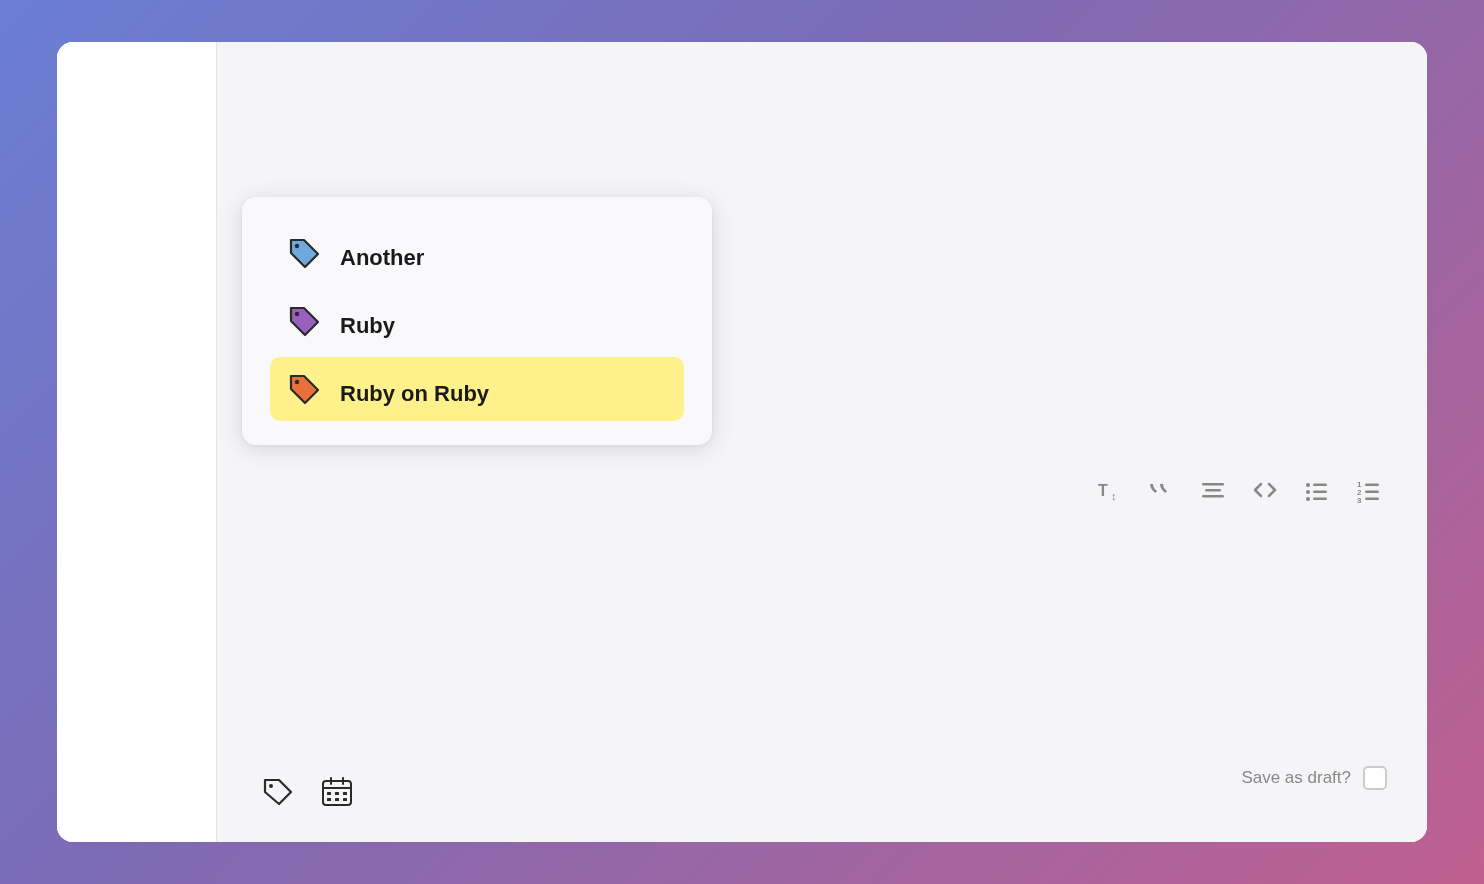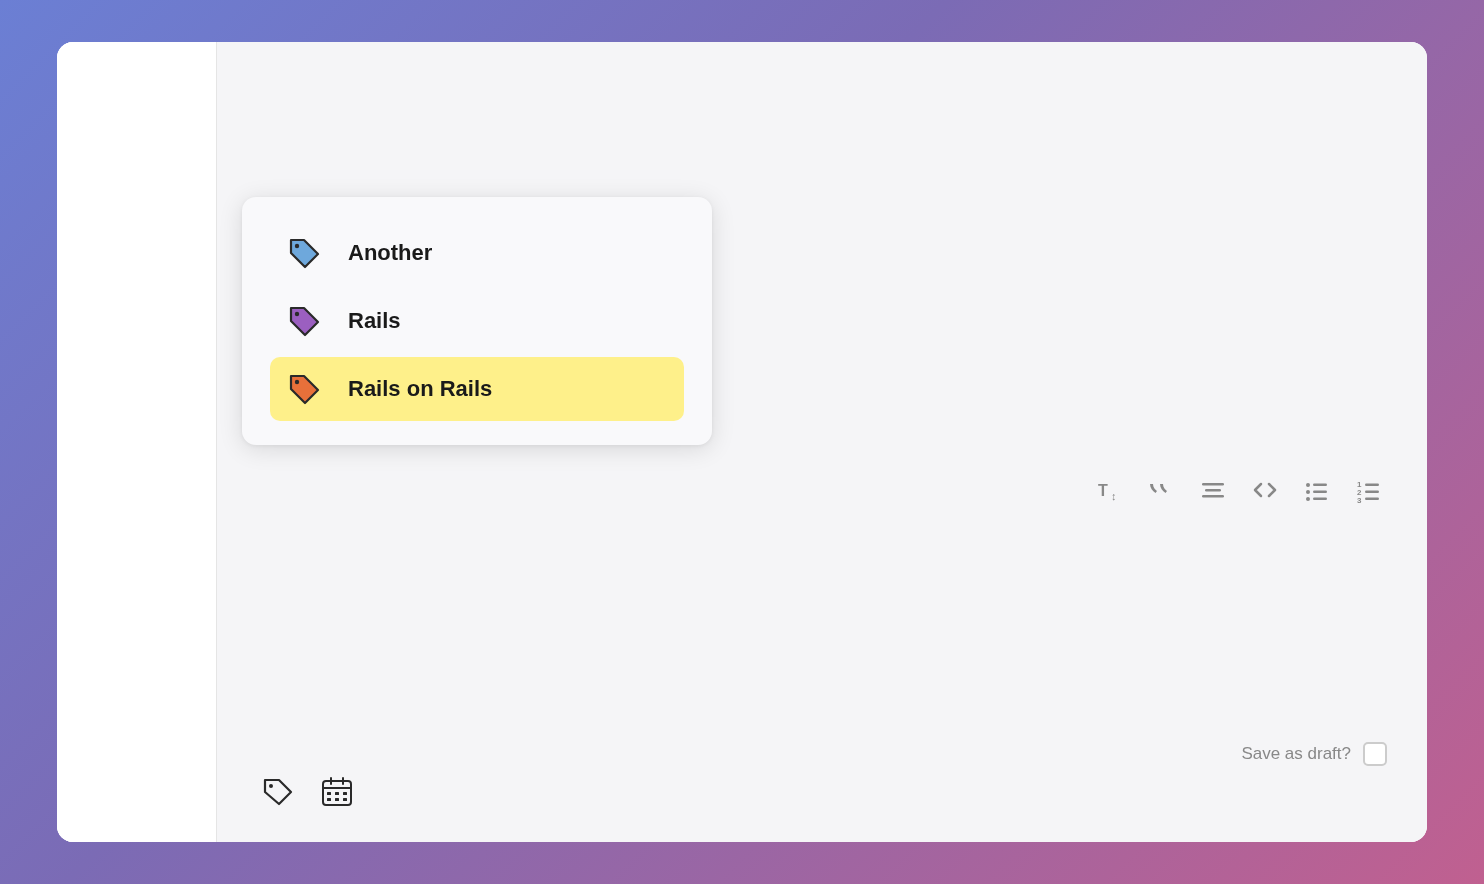--- a/index.html
+++ b/index.html
@@ -53,22 +53,22 @@
       width: 470px;
       background: #f9f9fb;
       border-radius: 14px;
       box-shadow: 0 4px 24px rgba(0,0,0,0.12), 0 1px 4px rgba(0,0,0,0.06);
       padding: 24px 28px;
       z-index: 10;
     }
 
     .tag-item {
       display: flex;
-      align-items: center;
-      gap: 26px;
+      align-items: flex-end;
+      gap: 18px;
       padding: 14px 16px;
       border-radius: 10px;
       margin-bottom: 4px;
       cursor: pointer;
     }
 
     .tag-item:last-child {
       margin-bottom: 0;
     }
 
@@ -138,21 +138,21 @@
       align-items: center;
       justify-content: center;
       width: 36px;
       height: 36px;
     }
 
     
     .save-draft-area {
       position: absolute;
       right: 40px;
-      bottom: 46px;
+      bottom: 22px;
       display: flex;
       align-items: center;
       gap: 12px;
     }
 
     .save-draft-label {
       font-size: 17px;
       color: #888;
     }
 
@@ -184,29 +184,29 @@
         </svg>
         <span class="tag-label">Another</span>
       </div>
 
 
       <div class="tag-item">
         <svg class="tag-icon" viewBox="0 0 36 36" fill="none" xmlns="http://www.w3.org/2000/svg">
           <path d="M5 5h13l14 14-13 13L5 18V5z" fill="#9b5fc0" stroke="#2a2a2a" stroke-width="2.2" stroke-linejoin="round"></path>
           <circle cx="11" cy="11" r="2.2" fill="#2a2a2a"></circle>
         </svg>
-        <span class="tag-label">Rails</span>
+        <span class="tag-label">Ruby</span>
       </div>
 
       <div class="tag-item selected">
         <svg class="tag-icon" viewBox="0 0 36 36" fill="none" xmlns="http://www.w3.org/2000/svg">
           <path d="M5 5h13l14 14-13 13L5 18V5z" fill="#e8703a" stroke="#2a2a2a" stroke-width="2.2" stroke-linejoin="round"></path>
           <circle cx="11" cy="11" r="2.2" fill="#2a2a2a"></circle>
         </svg>
-        <span class="tag-label">Rails on Rails</span>
+        <span class="tag-label">Ruby on Ruby</span>
       </div>
     </div>
 
     <div class="formatting-toolbar">
 
       <div class="format-btn" title="Font Size">
         <svg width="28" height="28" viewBox="0 0 28 28" fill="none" xmlns="http://www.w3.org/2000/svg">
           <text x="3" y="20" font-size="16" font-weight="bold" fill="#888" font-family="sans-serif">T</text>
           <text x="16" y="24" font-size="11" font-weight="bold" fill="#888" font-family="sans-serif">↕</text>
         </svg>

